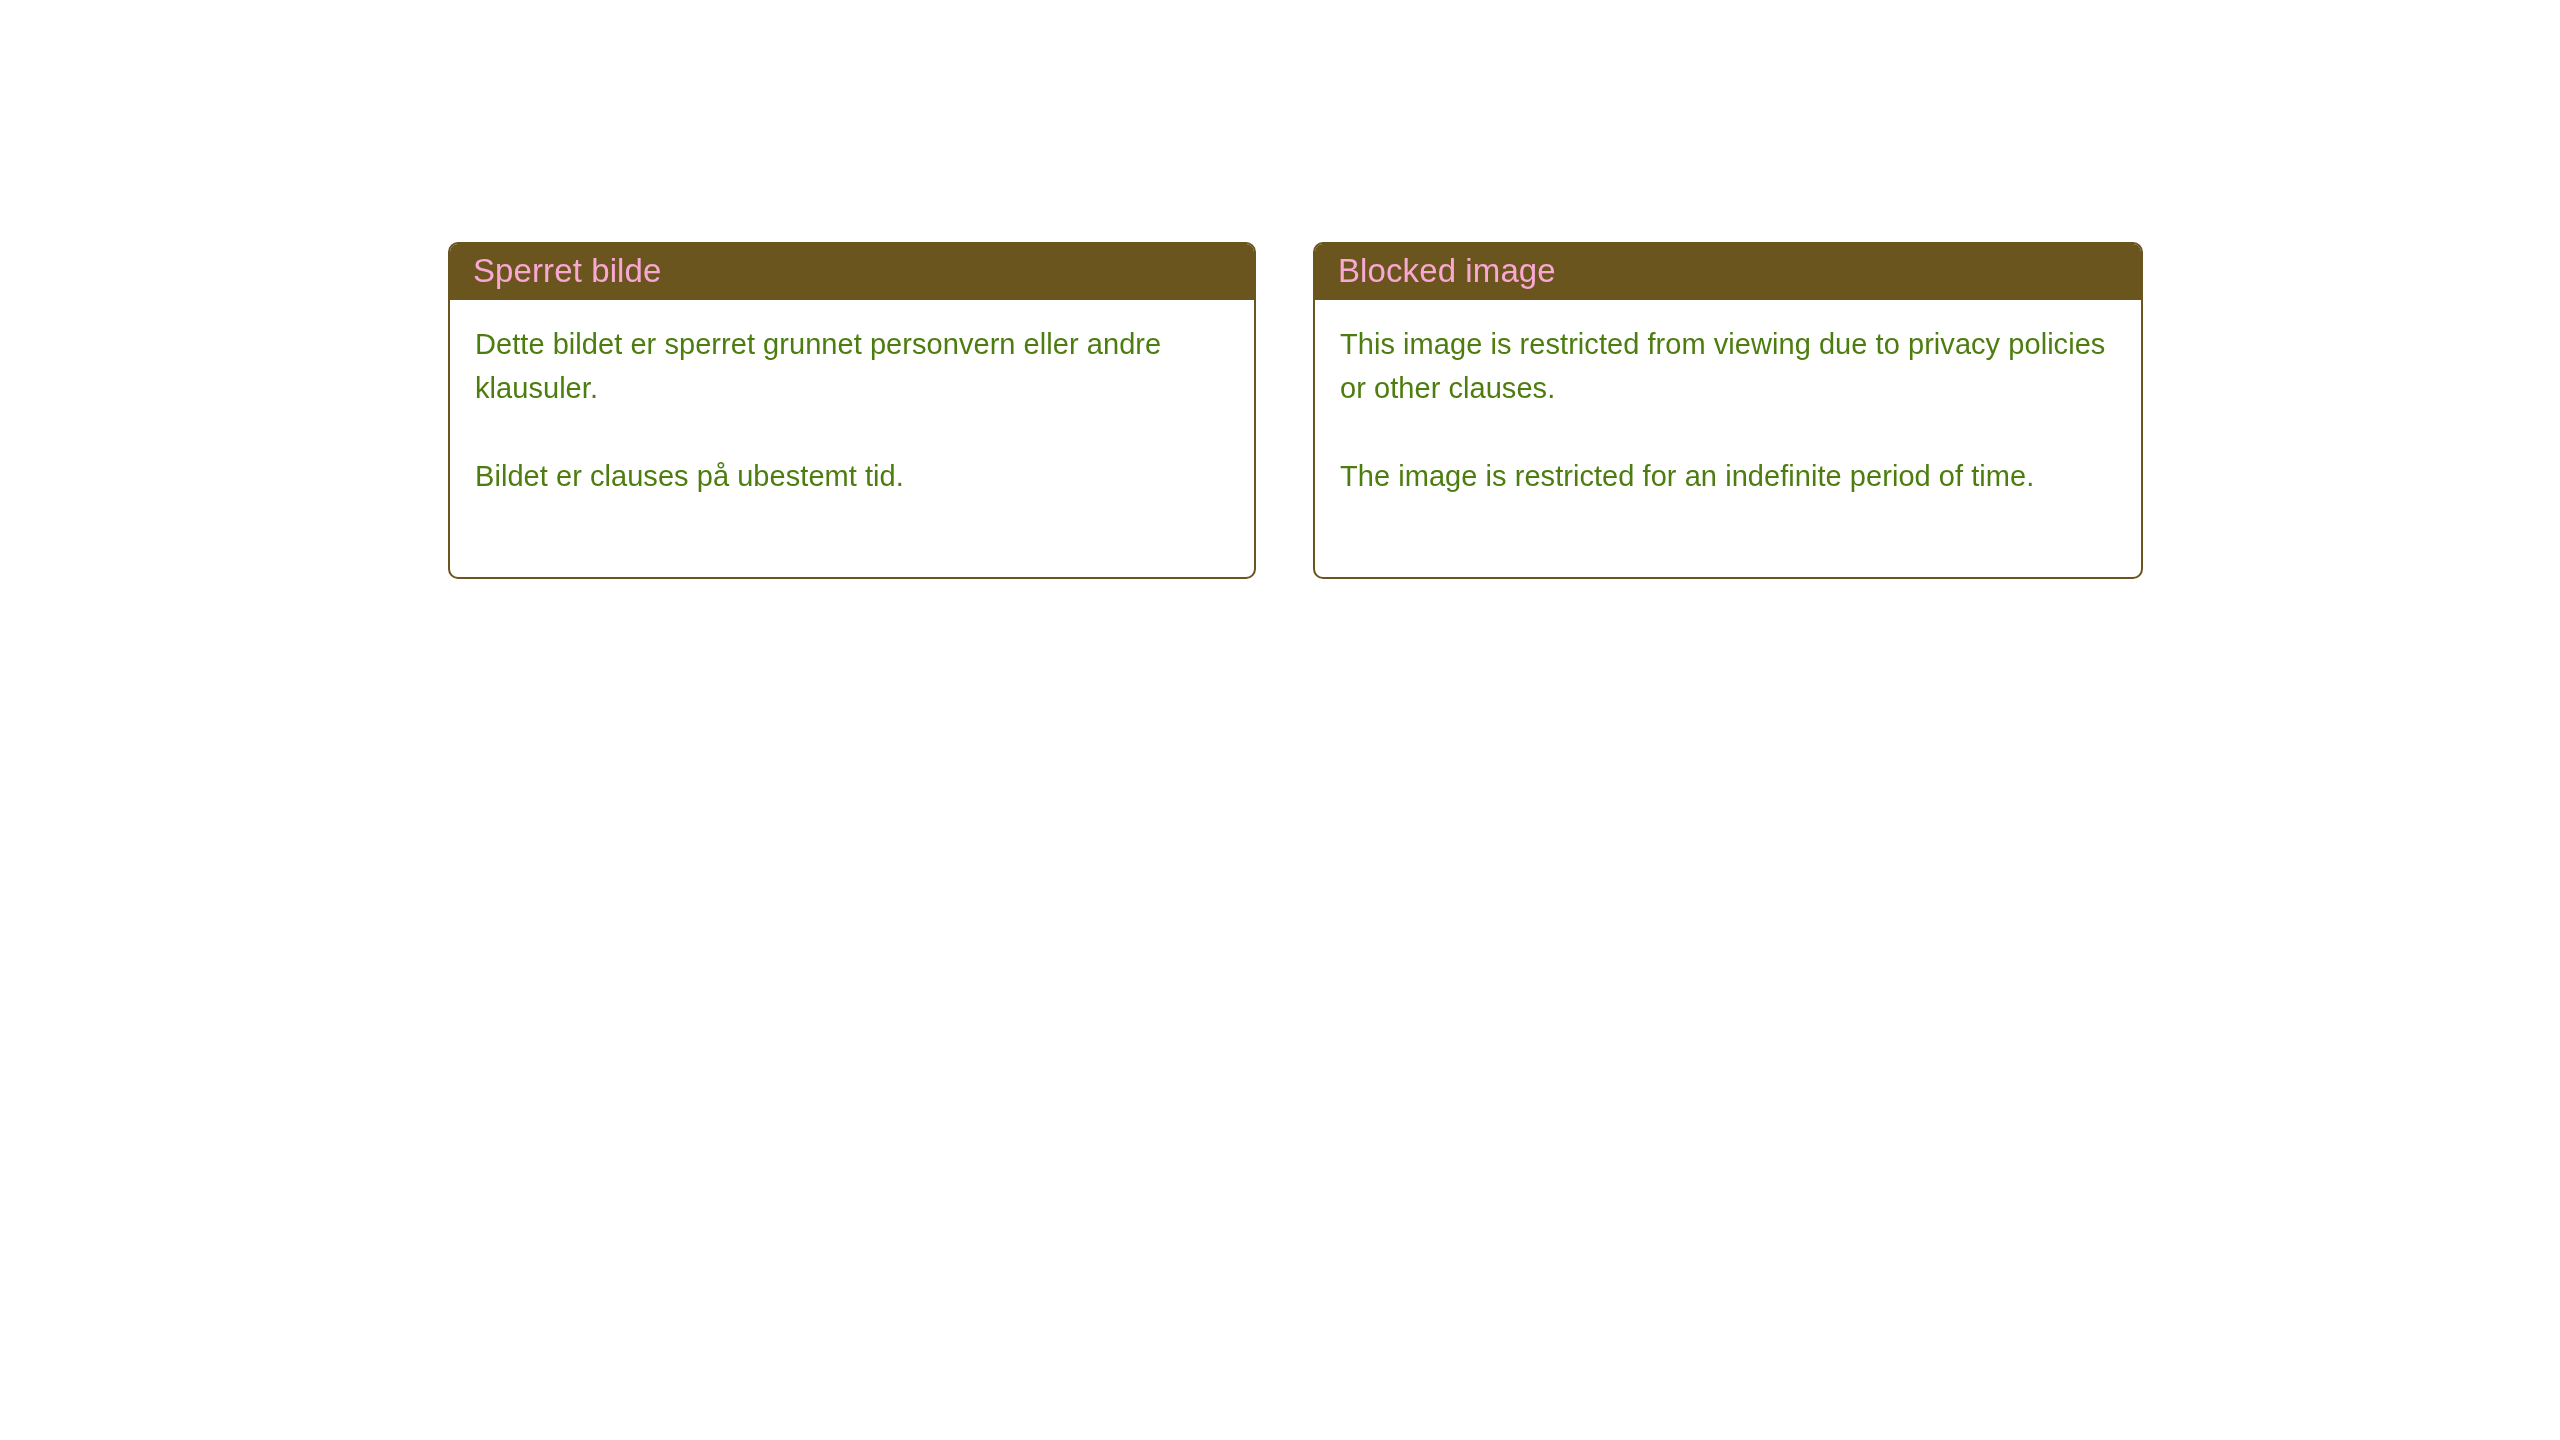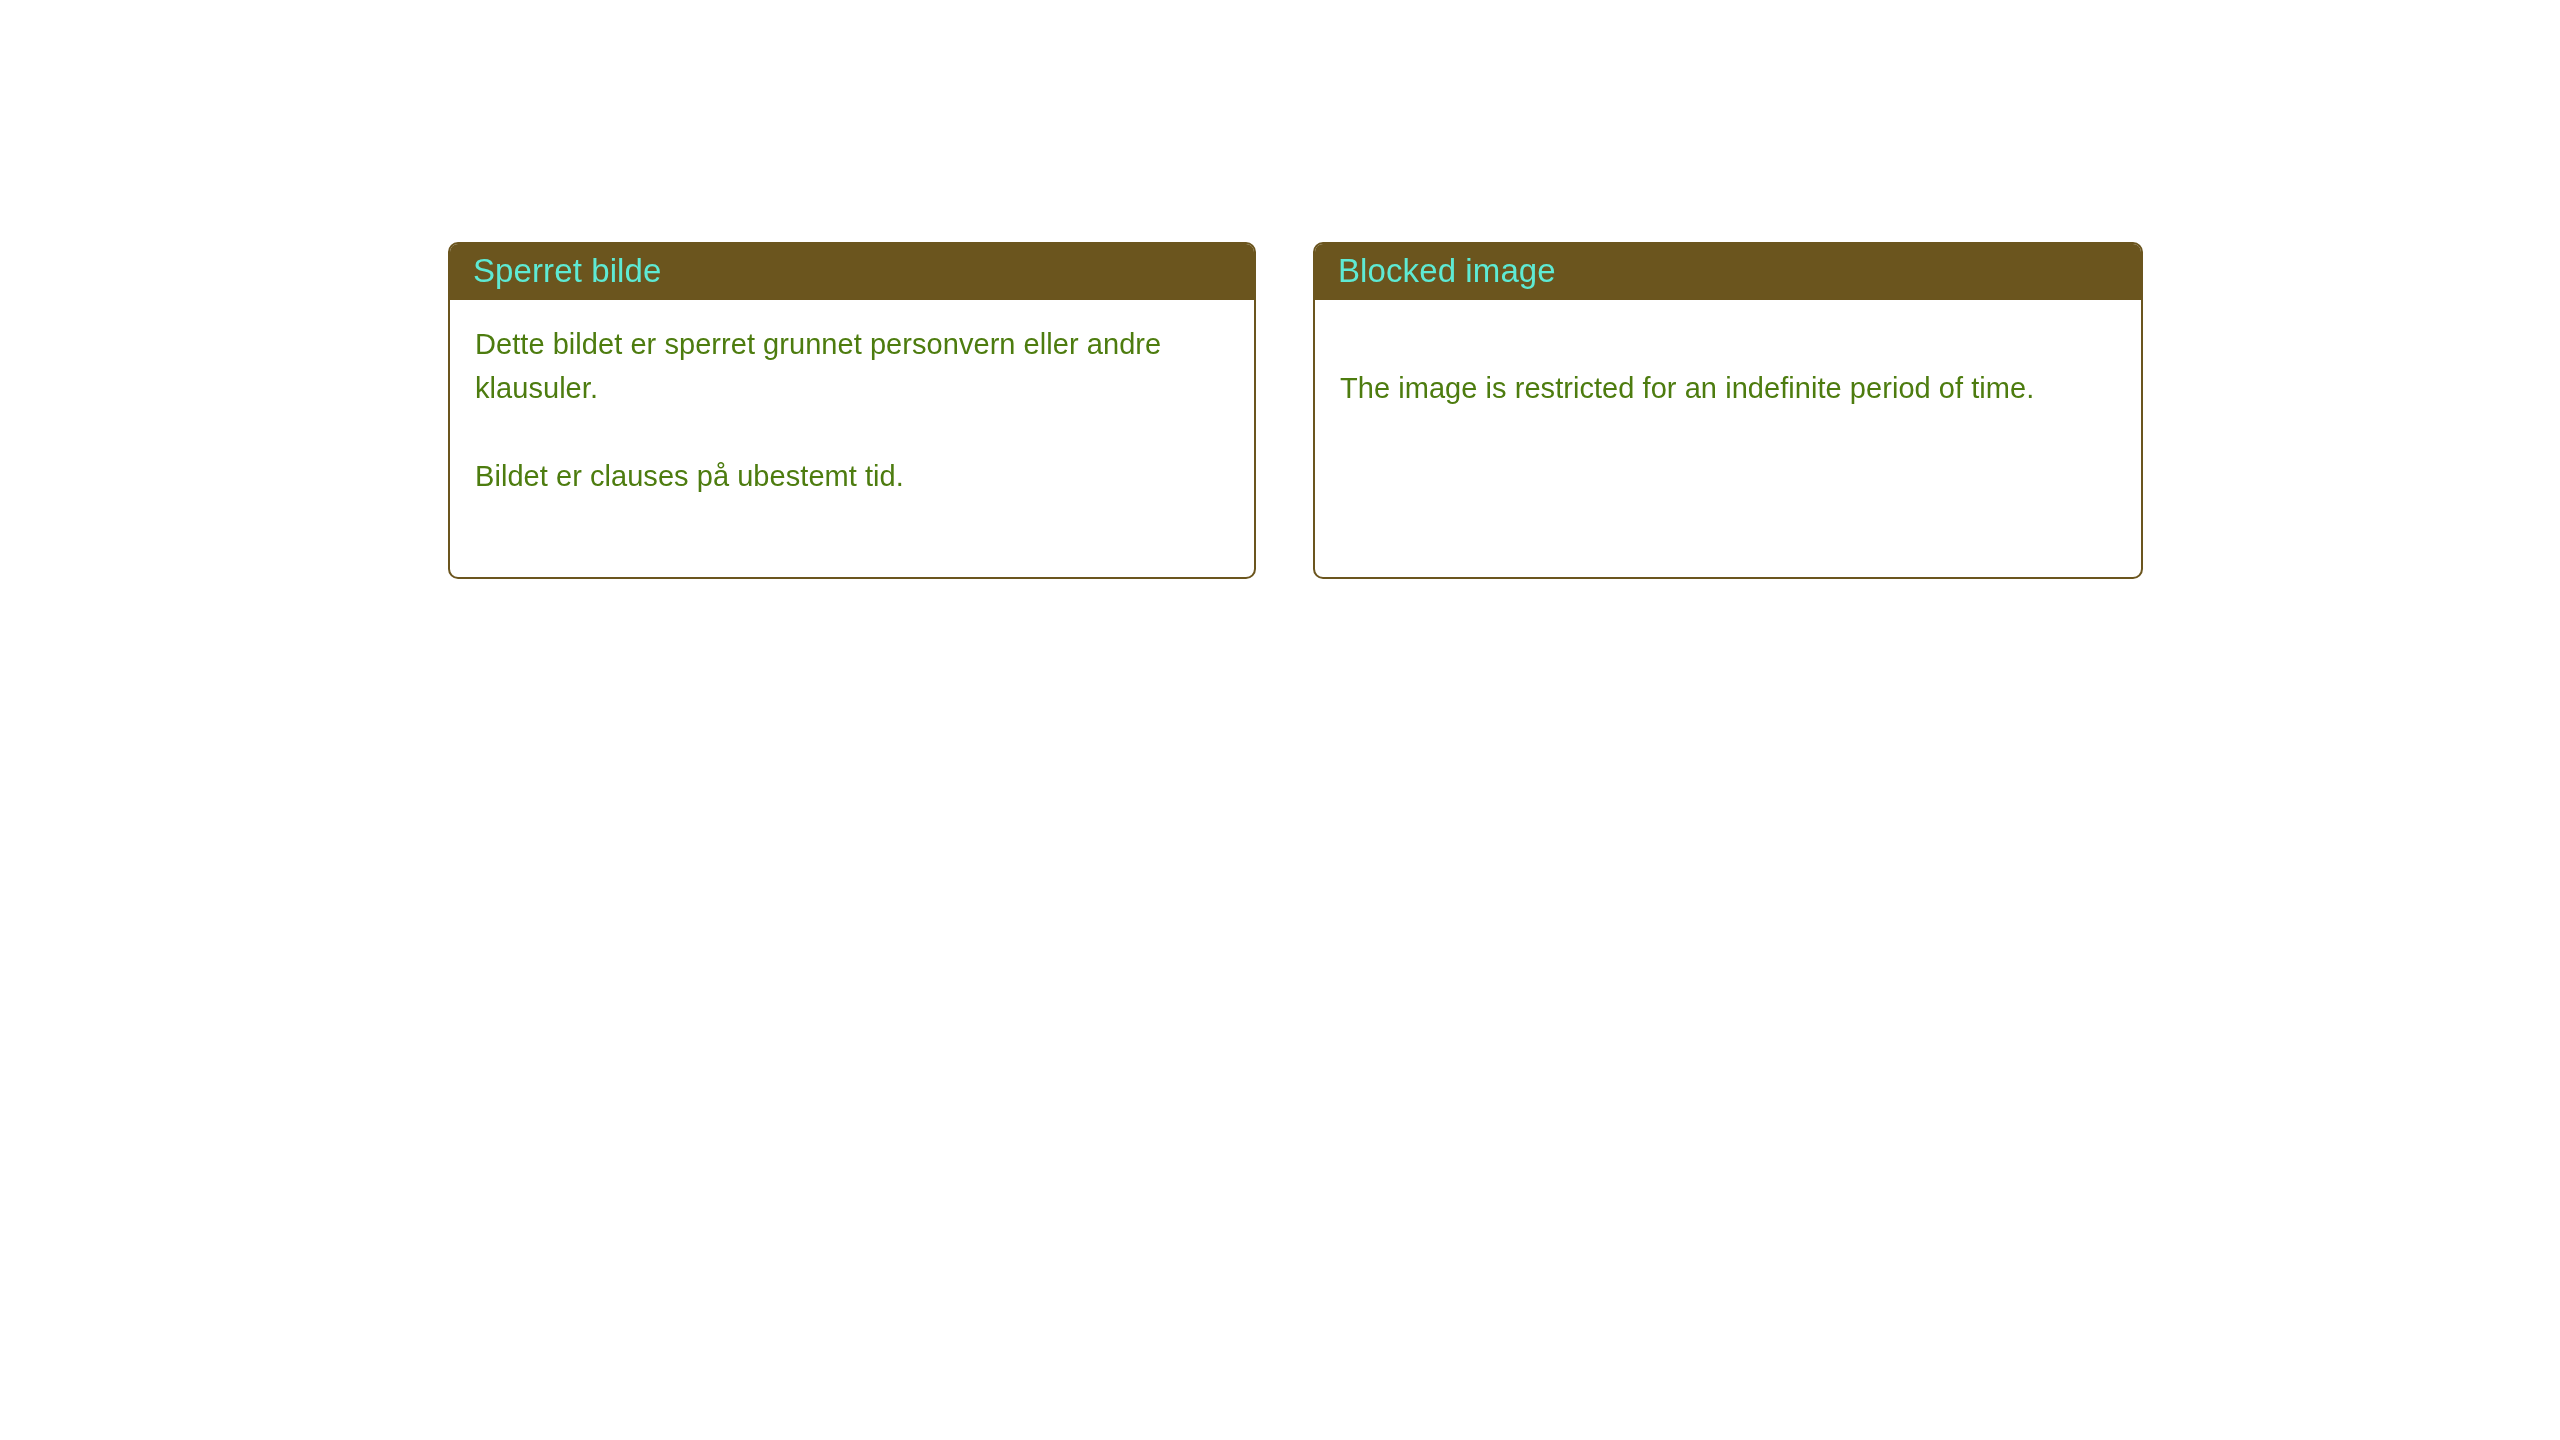--- a/index.html
+++ b/index.html
@@ -51,21 +51,21 @@
     background: #6B551E;
     display: flex;
     align-items: center;
     padding: 0 0 0 25px;
     margin: -2px -2px 0 -2px;
     border-top-left-radius: 9px;
     border-top-right-radius: 9px;
   }
 
   .panel-title {
-    color: #5eead4;
+    color: #f9a8d4;
     font-size: 33px;
     line-height: 36px;
     font-weight: 400;
     letter-spacing: 0.1px;
     white-space: nowrap;
   }
 
   .panel-body {
     box-sizing: border-box;
     padding: 22px 24px 0 25px;
@@ -99,18 +99,19 @@
       <div class="paragraph-gap"></div>
       <p class="panel-paragraph">Bildet er clauses på ubestemt tid.</p>
     </div>
   </section>
 
   <section class="notice-panel" id="panel-en">
     <div class="panel-header">
       <span class="panel-title">Blocked image</span>
     </div>
     <div class="panel-body">
+      <p class="panel-paragraph">This image is restricted from viewing due to privacy policies or other clauses.</p>
       <div class="paragraph-gap"></div>
       <p class="panel-paragraph">The image is restricted for an indefinite period of time.</p>
     </div>
   </section>
 
 </div>
 
 </body></html>

